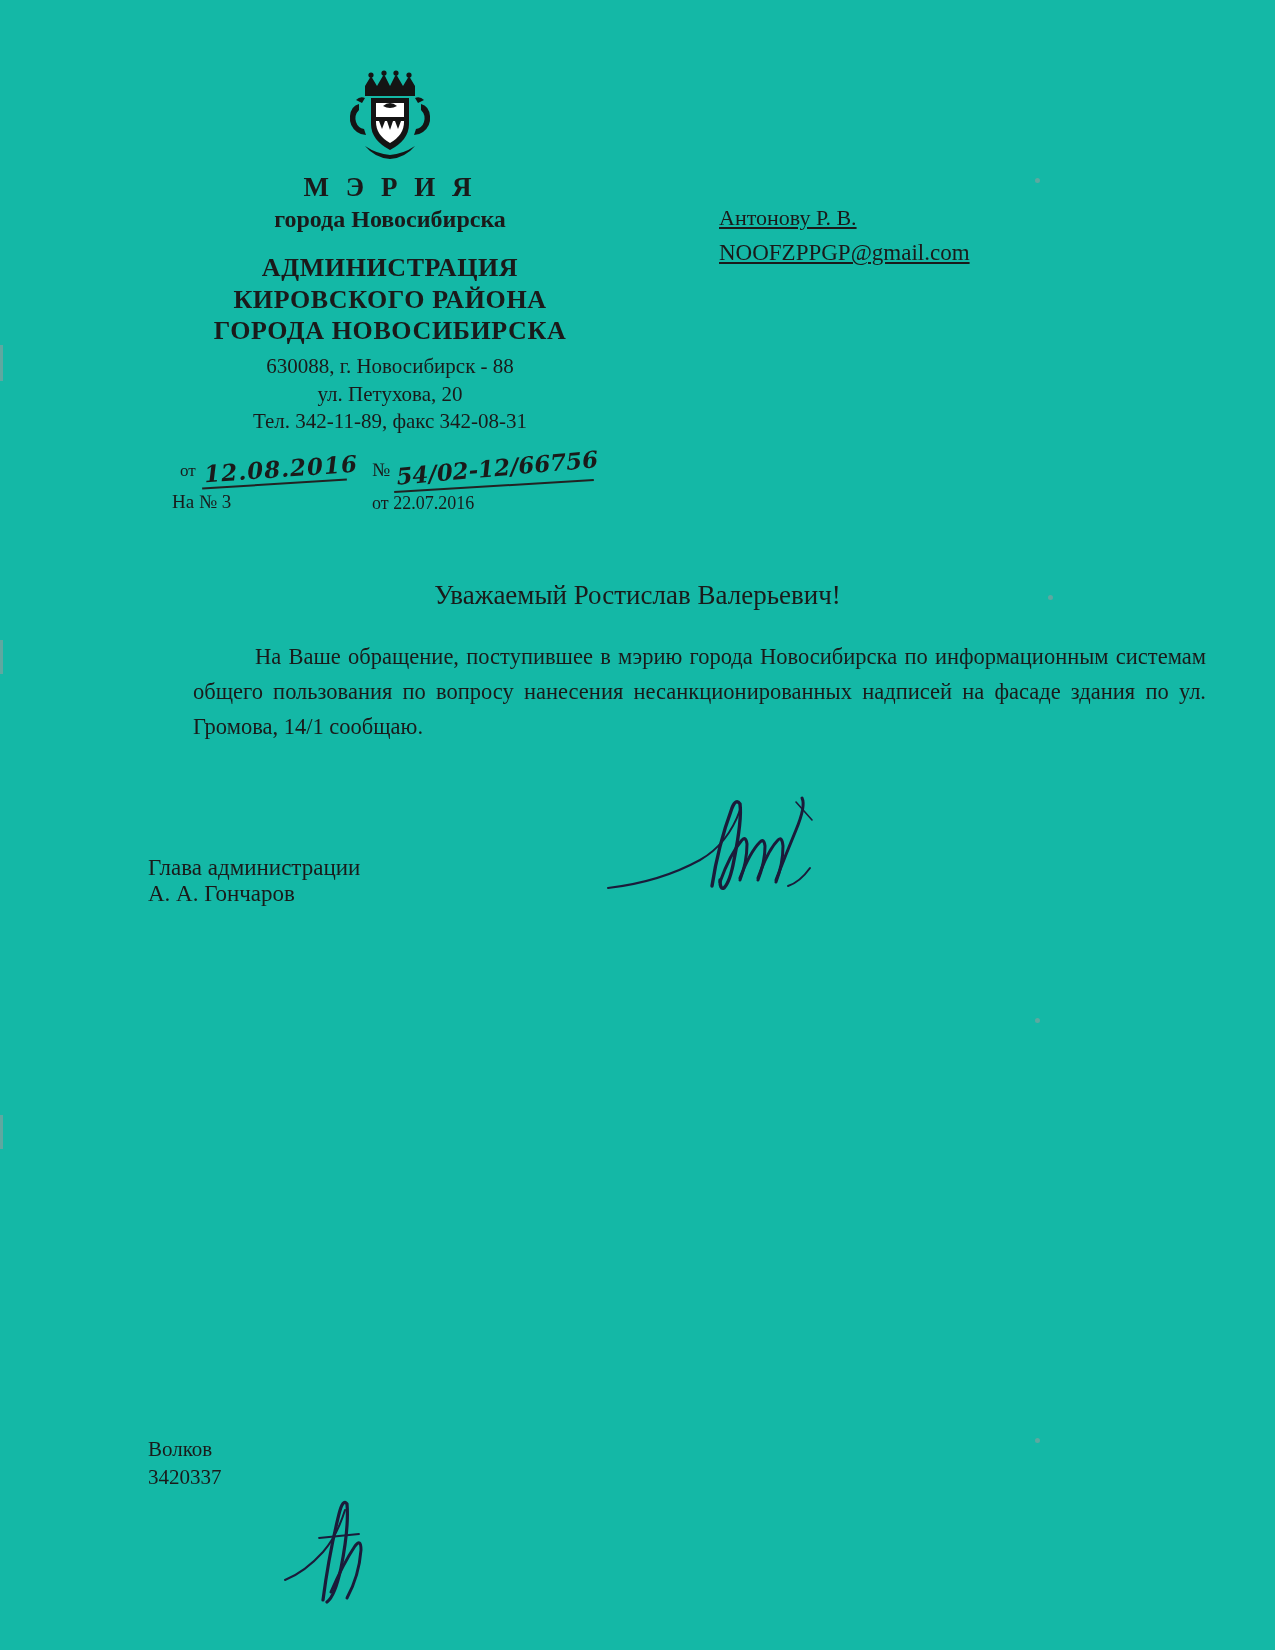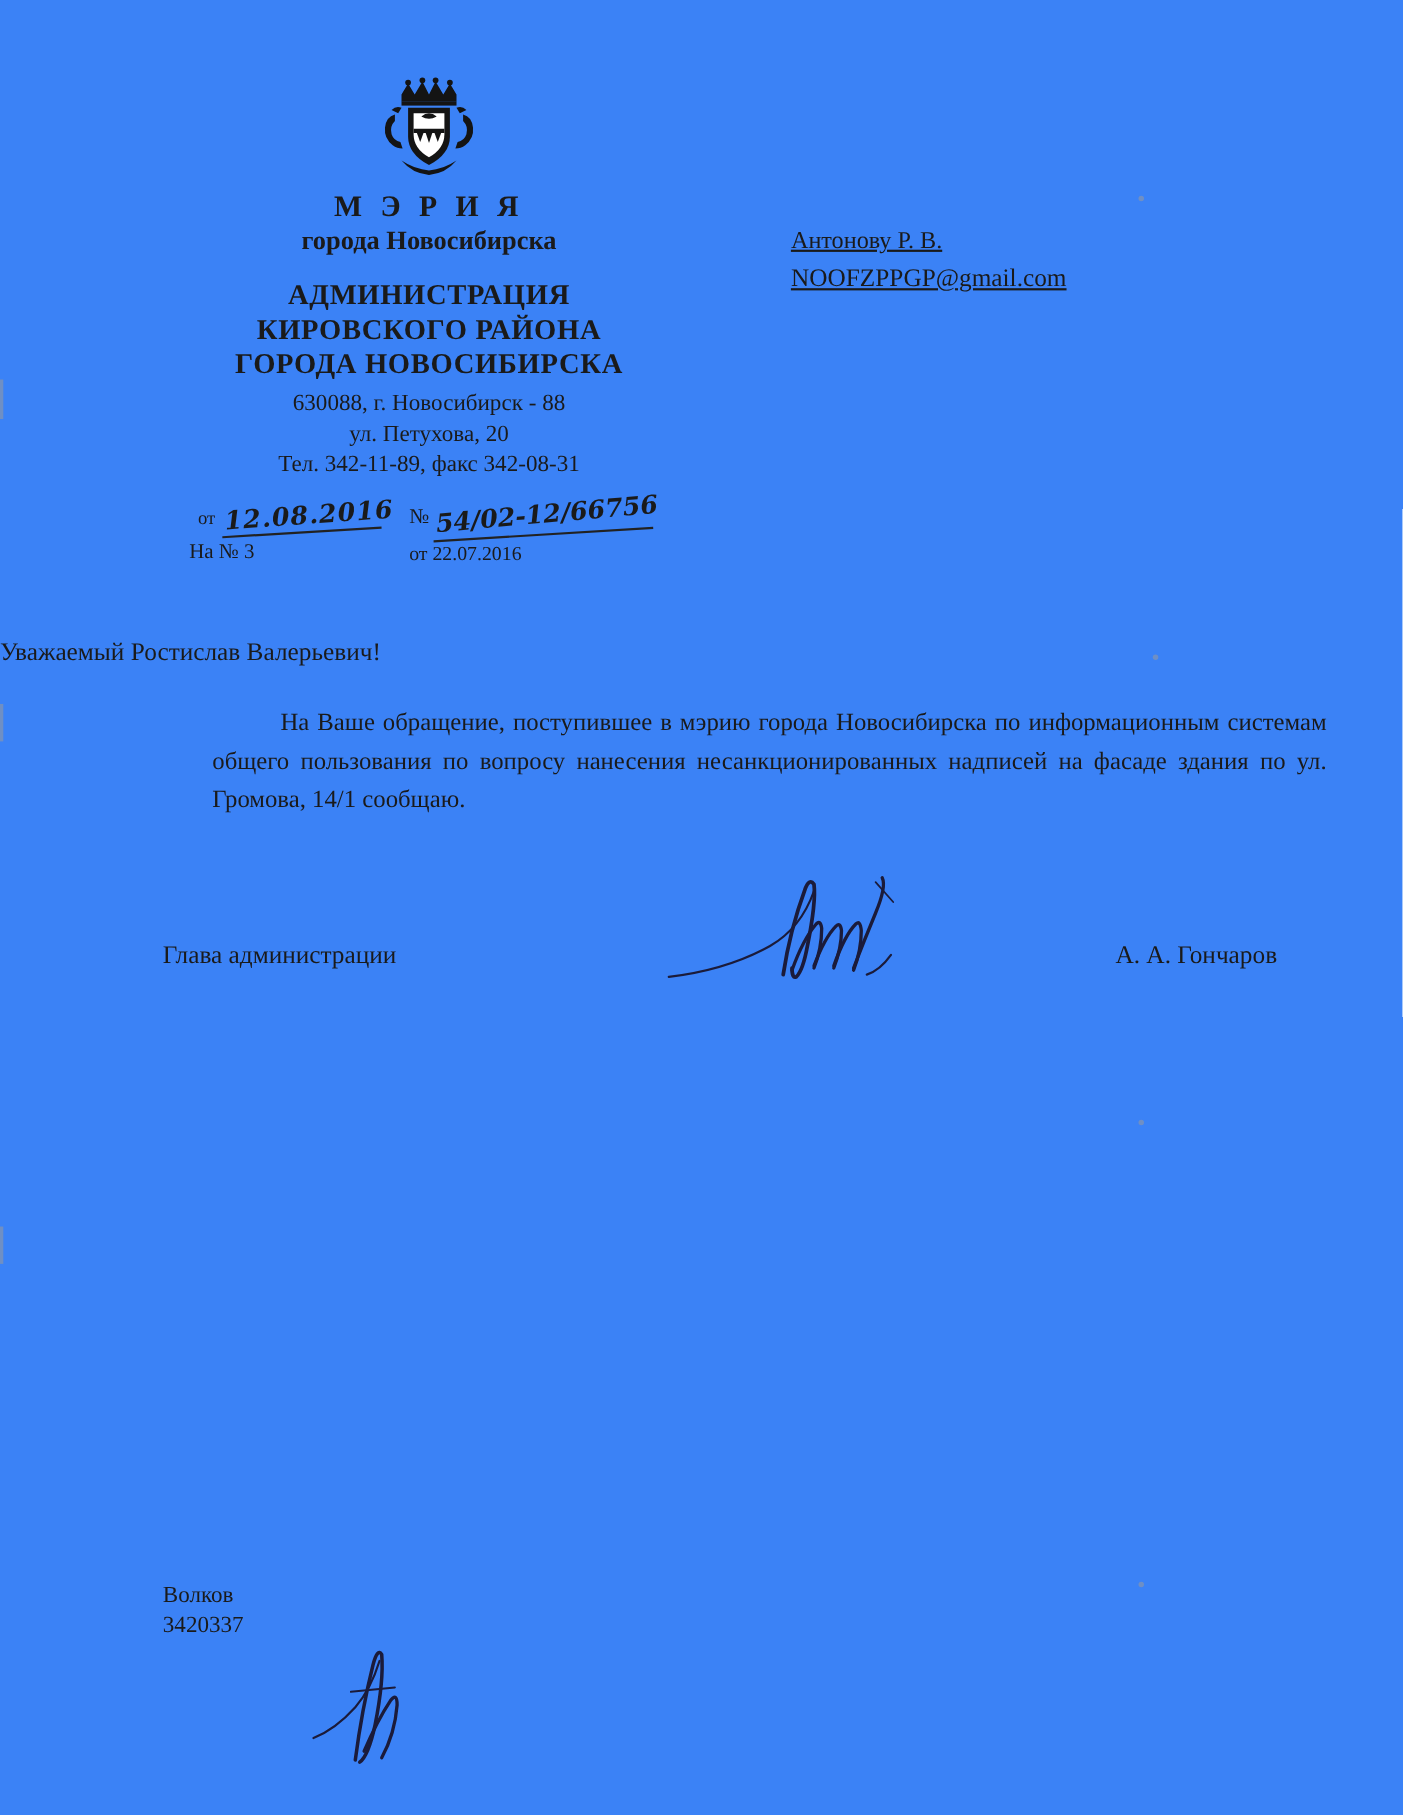--- a/index.html
+++ b/index.html
@@ -12,21 +12,21 @@
     height: 1650px;
     position: relative;
     font-family: "Liberation Serif", serif;
     color: #1a1a1a;
     overflow: hidden;
   }
 
   .page {
     position: absolute;
     inset: 0;
-    background: #3b82f6;
+    background: #14b8a6;
   }
 
   
   .edge-mark {
     position: absolute;
     background: #9a9a9a;
     opacity: .55;
   }
 
   
@@ -126,21 +126,22 @@
   .addressee .email {
     display: block;
     font-size: 23px;
   }
 
   
   .greeting {
     position: absolute;
     left: 0; right: 0;
     top: 580px;
-    font-size: 23px;
+    text-align: center;
+    font-size: 27px;
   }
   .body-text {
     position: absolute;
     left: 148px;
     top: 640px;
     width: 1013px;
     font-size: 22.5px;
     line-height: 1.55;
     text-align: justify;
     margin-left: 45px;
@@ -150,20 +151,21 @@
   
   .sig-row {
     position: absolute;
     left: 148px;
     top: 855px;
     width: 1013px;
     font-size: 23px;
     display: flex;
     justify-content: space-between;
     align-items: flex-start;
+    flex-direction: column;
   }
   .signature-scrawl {
     position: absolute;
     left: 600px;
     top: 790px;
     width: 260px;
     height: 120px;
     pointer-events: none;
   }
 

